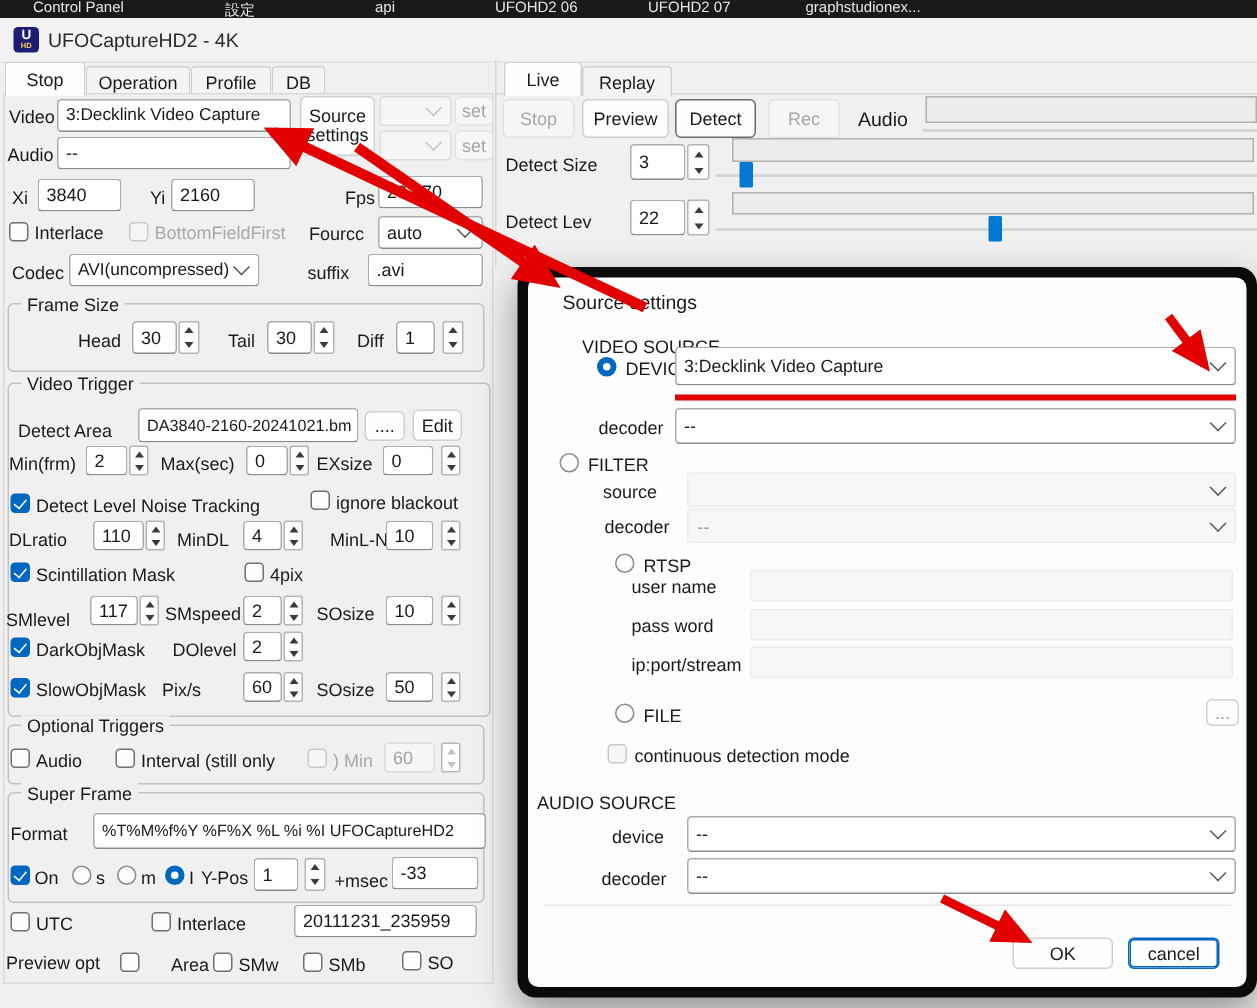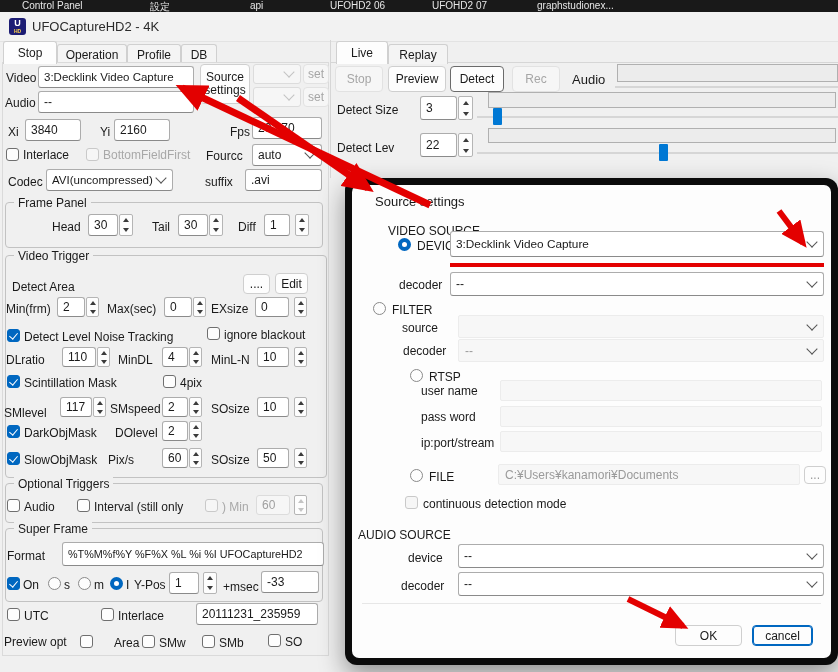--- a/index.html
+++ b/index.html
@@ -156,21 +156,21 @@
   <div class="fld combo" style="left:46px;top:169px;width:127px;height:22px;font-size:11.5px">
       <span>AVI(uncompressed)</span>
       <span class="chv"></span>
     </div>
   <span class="lb" style="left:205px;top:175px">suffix</span>
   <div class="fld" style="left:245px;top:169px;width:77px;height:22px">
       <span>.avi</span>
     </div>
 
   <div class="grp" style="left:5px;top:202px;width:318px;height:46px"></div>
-  <span class="gt" style="left:14px;top:196px">Frame Panel</span>
+  <span class="gt" style="left:14px;top:196px">Frame Size</span>
   <span class="lb" style="left:52px;top:220px">Head</span>
   <div class="fld" style="left:88px;top:214px;width:30px;height:22px">
       <span>30</span>
     </div>
   <div class="spin" style="left:119px;top:214px;width:14px;height:22px">
       <div class="sp">
         <i class="tu"></i>
       </div>
       <div class="sp">
         <i class="td"></i>
@@ -197,20 +197,23 @@
         <i class="tu"></i>
       </div>
       <div class="sp">
         <i class="td"></i>
       </div>
     </div>
 
   <div class="grp" style="left:5px;top:255px;width:322px;height:223px"></div>
   <span class="gt" style="left:14px;top:249px">Video Trigger</span>
   <span class="lb" style="left:12px;top:280px">Detect Area</span>
+  <div class="fld" style="left:92px;top:272px;width:147px;height:23px;font-size:10.8px">
+      <span>DA3840-2160-20241021.bm</span>
+    </div>
   <div class="btn" style="left:243px;top:274px;width:27px;height:20px">
       <span>....</span>
     </div>
   <div class="btn" style="left:275px;top:273px;width:33px;height:21px">
       <span>Edit</span>
     </div>
 
   <span class="lb" style="left:6px;top:302px">Min(frm)</span>
   <div class="fld" style="left:57px;top:297px;width:28px;height:20px">
       <span>2</span>
@@ -270,21 +273,21 @@
       <span>4</span>
     </div>
   <div class="spin" style="left:189px;top:347px;width:13px;height:20px">
       <div class="sp">
         <i class="tu"></i>
       </div>
       <div class="sp">
         <i class="td"></i>
       </div>
     </div>
-  <span class="lb" style="left:211px;top:353px">MinL-N</span>
+  <span class="lb" style="left:220px;top:353px">MinL-N</span>
   <div class="fld" style="left:257px;top:347px;width:32px;height:20px">
       <span>10</span>
     </div>
   <div class="spin" style="left:294px;top:347px;width:13px;height:20px">
       <div class="sp">
         <i class="tu"></i>
       </div>
       <div class="sp">
         <i class="td"></i>
       </div>
@@ -530,23 +533,20 @@
       <span class="lb" style="left:77px;top:185px">RTSP</span>
       <span class="lb" style="left:69px;top:199px">user name</span>
       <div class="dfld" style="left:148px;top:195px;width:322px;height:21px"></div>
       <span class="lb" style="left:69px;top:225px">pass word</span>
       <div class="dfld" style="left:148px;top:221px;width:322px;height:21px"></div>
       <span class="lb" style="left:69px;top:251px">ip:port/stream</span>
       <div class="dfld" style="left:148px;top:246px;width:322px;height:21px"></div>
 
       <span class="rad" style="left:58px;top:284px"></span>
       <span class="lb" style="left:77px;top:285px">FILE</span>
-      <div class="dfld" style="left:146px;top:279px;width:302px;height:21px">
-          <span>C:¥Users¥kanamori¥Documents</span>
-        </div>
       <div class="btn" style="left:452px;top:281px;width:22px;height:18px;color:#9a9a9a">
           <span>...</span>
         </div>
       <span class="cb dis" style="left:53px;top:311px"></span>
       <span class="lb dis" style="left:71px;top:312px">continuous detection mode</span>
 
       <span class="lb" style="left:6px;top:343px">AUDIO SOURCE</span>
       <span class="lb" style="left:56px;top:366px">device</span>
       <div class="fld combo" style="left:106px;top:359px;width:366px;height:24px">
           <span>--</span>

